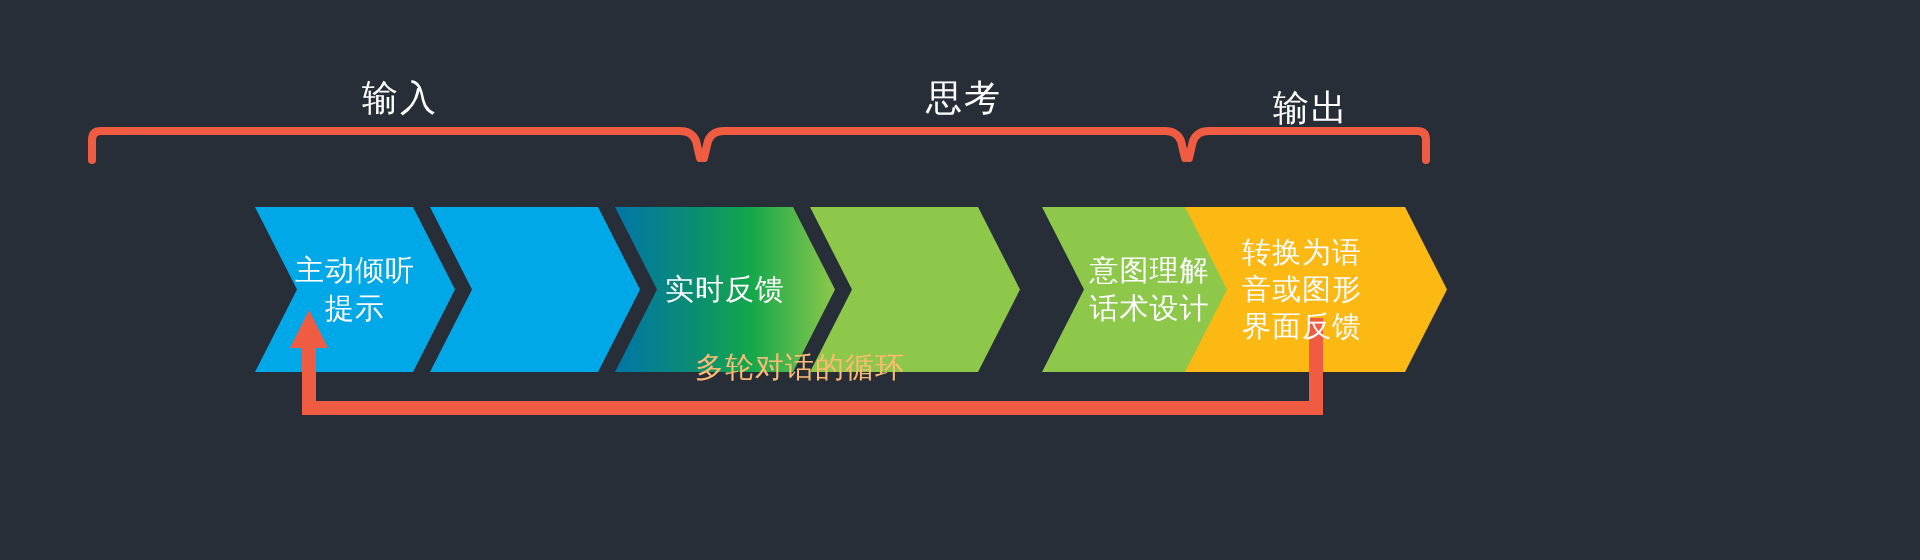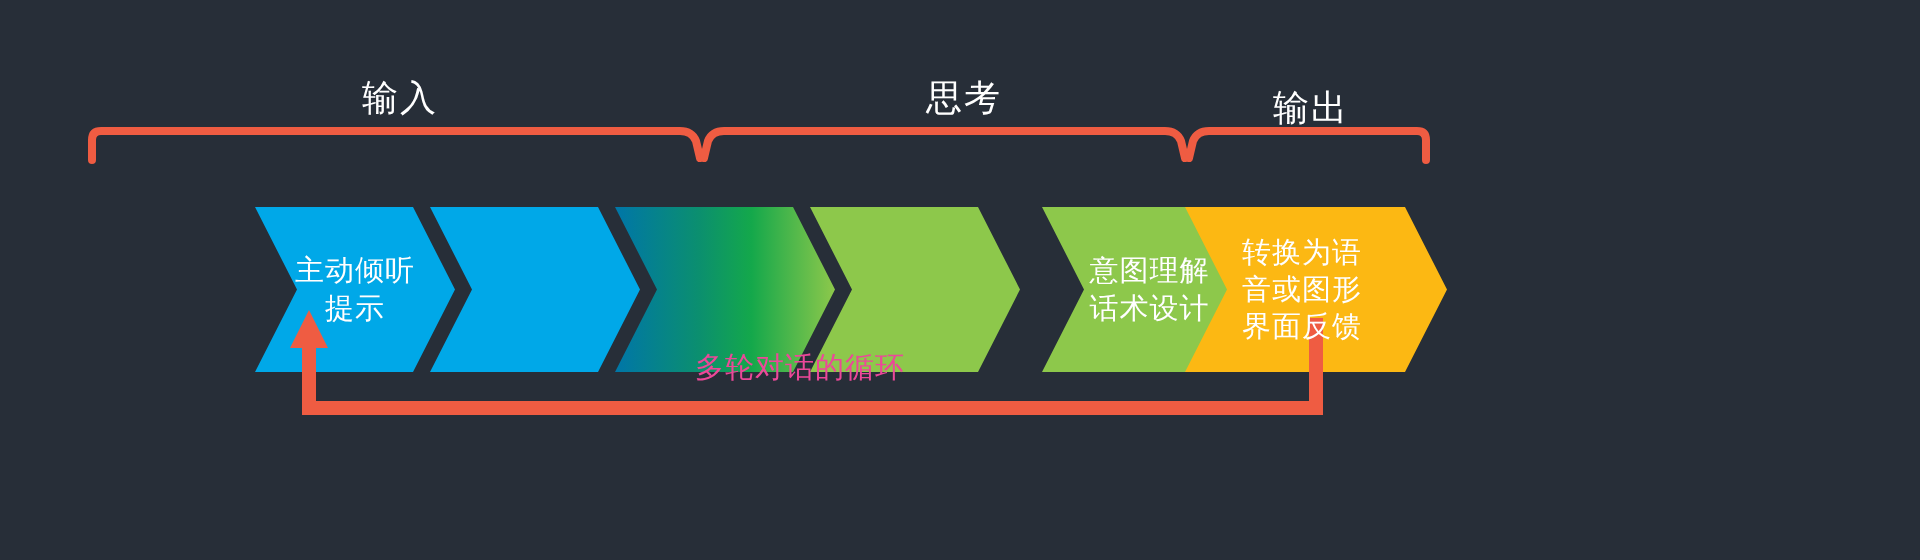--- a/index.html
+++ b/index.html
@@ -66,21 +66,21 @@
     line-height: 1.28;
     text-align: center;
     white-space: pre-line;
     letter-spacing: 1px;
     text-shadow: 0 0 1px rgba(0,0,0,0.05);
   }
 
   
   #loop-caption {
     position: absolute;
-    color: #ec4899;
+    color: #fdba74;
     font-size: 29px;
     line-height: 1;
     white-space: nowrap;
     letter-spacing: 1px;
     transform: translateX(-50%);
   }
 </style>
 </head>
 <body>
 
@@ -129,20 +129,21 @@
         <defs>
           <linearGradient id="gradBlueGreen" x1="0" y1="0" x2="1" y2="0">
             <stop offset="0%" stop-color="#0076a8"></stop>
             <stop offset="38%" stop-color="#0b8f6f"></stop>
             <stop offset="62%" stop-color="#14a84b"></stop>
             <stop offset="100%" stop-color="#8dc84b"></stop>
           </linearGradient>
         </defs>
         <polygon points="0,0 178,0 220,82.5 178,165 0,165 42,82.5" fill="url(#gradBlueGreen)"></polygon>
       </svg>
+      <div class="chev-text">实时反馈</div>
     </div>
 
     <div class="chev" style="left:810px; width:210px;">
       <svg class="chev-shape" viewBox="0 0 210 165" preserveAspectRatio="none">
         <polygon points="0,0 168,0 210,82.5 168,165 0,165 42,82.5" fill="#8dc84b"></polygon>
       </svg>
     </div>
 
     <div class="chev" style="left:1042px; width:215px;">
       <svg class="chev-shape" viewBox="0 0 215 165" preserveAspectRatio="none">

